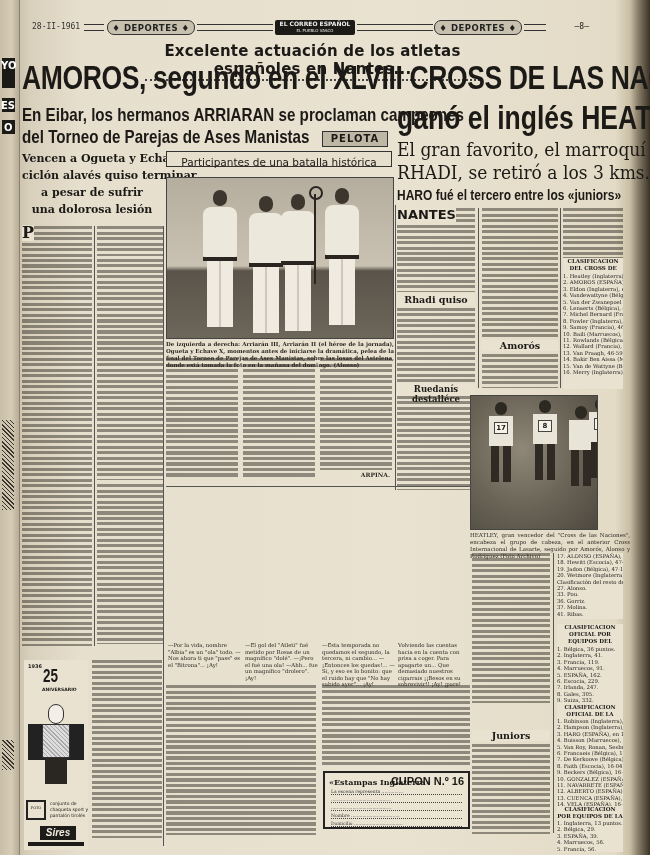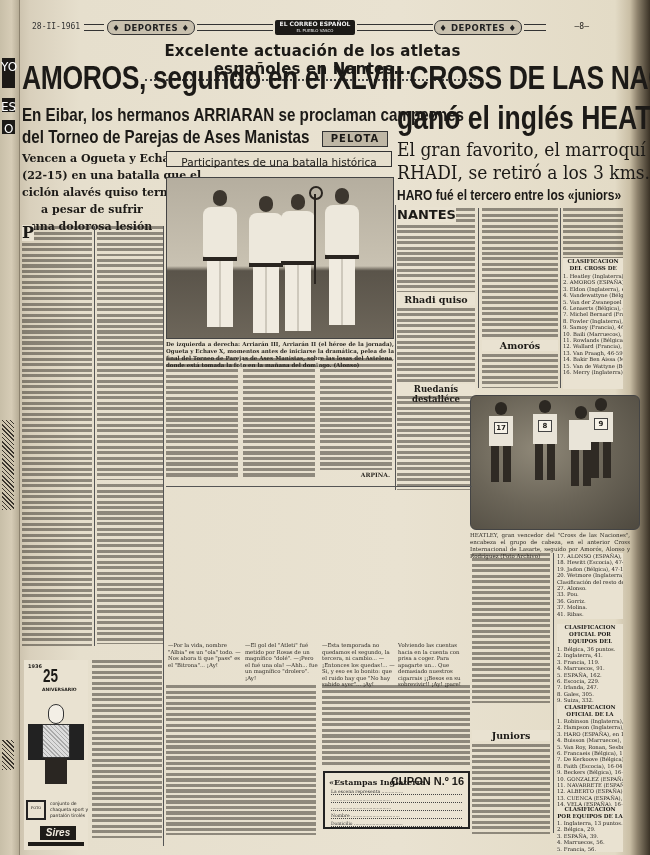--- a/index.html
+++ b/index.html
@@ -10,21 +10,21 @@
     font-family: "DejaVu Serif", serif;
     color: #1c1a17;
   }
   
   .prev-page {
     position: absolute; left: 0; top: 0; width: 20px; height: 855px;
     background: linear-gradient(90deg, #c8bfa8, #d6ccb6 60%, #b7ad96);
     border-right: 1px solid #8c826e;
   }
   .prev-page .blk { position: absolute; left: 2px; width: 13px; background: #1c1a17; }
-  .prev-page .txt { position: absolute; left: 1px; font-size: 12px; font-family: "DejaVu Sans", sans-serif; font-weight: normal; color: #fff; text-align: right; }
+  .prev-page .txt { position: absolute; left: 1px; font-size: 10px; font-family: "DejaVu Sans", sans-serif; font-weight: bold; color: #fff; text-align: right; }
   .prev-page .dots { position: absolute; left: 2px; width: 12px; background: repeating-linear-gradient(45deg, #3a352e 0 1px, #cfc5ae 1px 3px); }
   
   .right-edge { position: absolute; right: 0; top: 0; width: 12px; height: 855px; background: linear-gradient(90deg, #8a7f6a, #3a3226); }
 
   
   .masthead { position: absolute; left: 22px; top: 20px; width: 595px; height: 16px; }
   .masthead .date { position: absolute; left: 10px; top: 2px; font-size: 8px; font-family: "DejaVu Sans Mono", monospace; color: #333; }
   .masthead .rule { position: absolute; top: 4px; height: 7px; border-top: 1px solid #333; border-bottom: 1px solid #333; }
   .masthead .pill {
     position: absolute; top: 0; height: 15px; border: 1px solid #333; border-radius: 7px;
@@ -94,21 +94,21 @@
   .player {
     position: absolute; width: 34px; top: 12px; height: 140px;
   }
   .player .head { width: 14px; height: 16px; border-radius: 7px; background: #3c362e; margin: 0 auto; }
   .player .body { width: 34px; height: 50px; background: #ede8dc; border-radius: 8px 8px 2px 2px; margin-top: 1px; }
   .player .belt { width: 34px; height: 4px; background: #2a2520; }
   .player .legs { width: 26px; height: 66px; margin: 0 auto; background: linear-gradient(90deg, #f0ebe0 45%, #b9b3a6 50%, #f0ebe0 55%); }
   .racket { position: absolute; left: 147px; top: 16px; width: 2px; height: 90px; background: #2a2520; }
   .racket::before { content: ""; position: absolute; left: -5px; top: -8px; width: 10px; height: 10px; border: 2px solid #2a2520; border-radius: 50%; }
 
-  .photo-runners { left: 470px; top: 395px; width: 170px; height: 135px; background: radial-gradient(ellipse at 40% 40%, #8f8878 0%, #6b6558 50%, #4e493f 100%); border-radius: 6px; }
+  .photo-runners { left: 470px; top: 395px; width: 128px; height: 135px; background: radial-gradient(ellipse at 40% 40%, #8f8878 0%, #6b6558 50%, #4e493f 100%); }
   .runner { position: absolute; }
   .runner .head { width: 12px; height: 13px; border-radius: 6px; background: #2c2822; margin: 0 auto; }
   .runner .body { width: 24px; height: 30px; background: #e9e4d8; margin-top: 1px; position: relative; }
   .runner .num { position: absolute; left: 5px; top: 6px; width: 14px; height: 12px; background: #f6f2e8; border: 1px solid #444; font-size: 7px; text-align: center; font-family: "DejaVu Sans", sans-serif; font-weight: bold; line-height: 10px; }
   .runner .legs { width: 20px; height: 36px; margin: 0 auto; background: linear-gradient(90deg, #2f2a24 40%, transparent 40% 60%, #2f2a24 60%); }
 
   .caption { position: absolute; font-size: 5.5px; line-height: 7px; font-family: "DejaVu Serif", serif; color: #2a2722; text-align: justify; }
 
   
   .textcol {
@@ -325,21 +325,20 @@
     <li>5. Francia, 56.</li>
   </ul>
 
   <div class="pelota-head">
     <div>En Eibar, los hermanos ARRIARAN se proclaman campeones</div>
     <div>del Torneo de Parejas de Ases Manistas</div>
   </div>
   <div class="pelota-tag">PELOTA</div>
   <div class="deck">
     <span class="ln">Vencen a Ogueta y Echave X</span>
-    <span class="ln">(22-15) en una batalla que el</span>
     <span class="ln">ciclón alavés quiso terminar</span>
     <span class="ln c">a pesar de sufrir</span>
     <span class="ln c">una dolorosa lesión</span>
   </div>
 
   <div class="photo-title">Participantes de una batalla histórica</div>
   <div class="photo photo-pelota">
     <div class="player" style="left:36px;">
         <div class="head"></div>
         <div class="body"></div>

